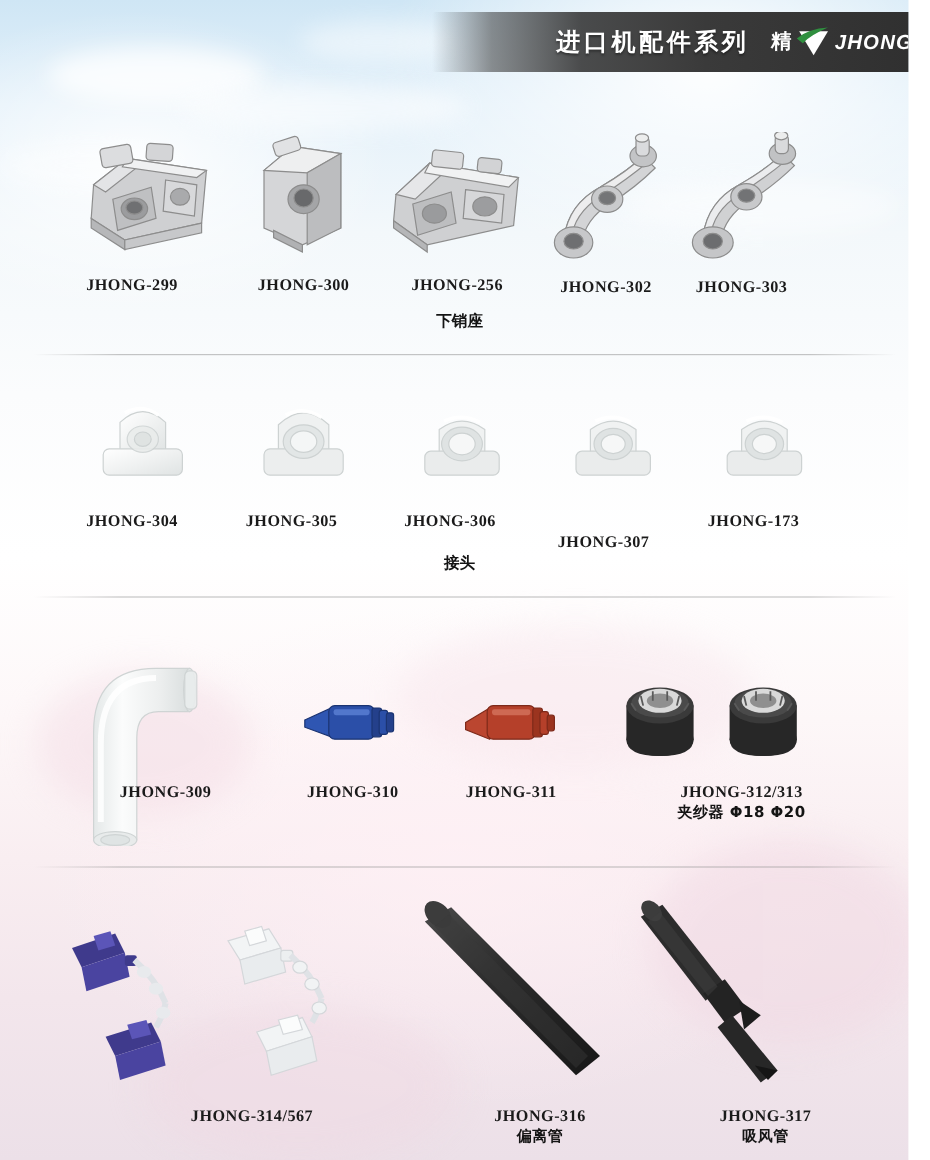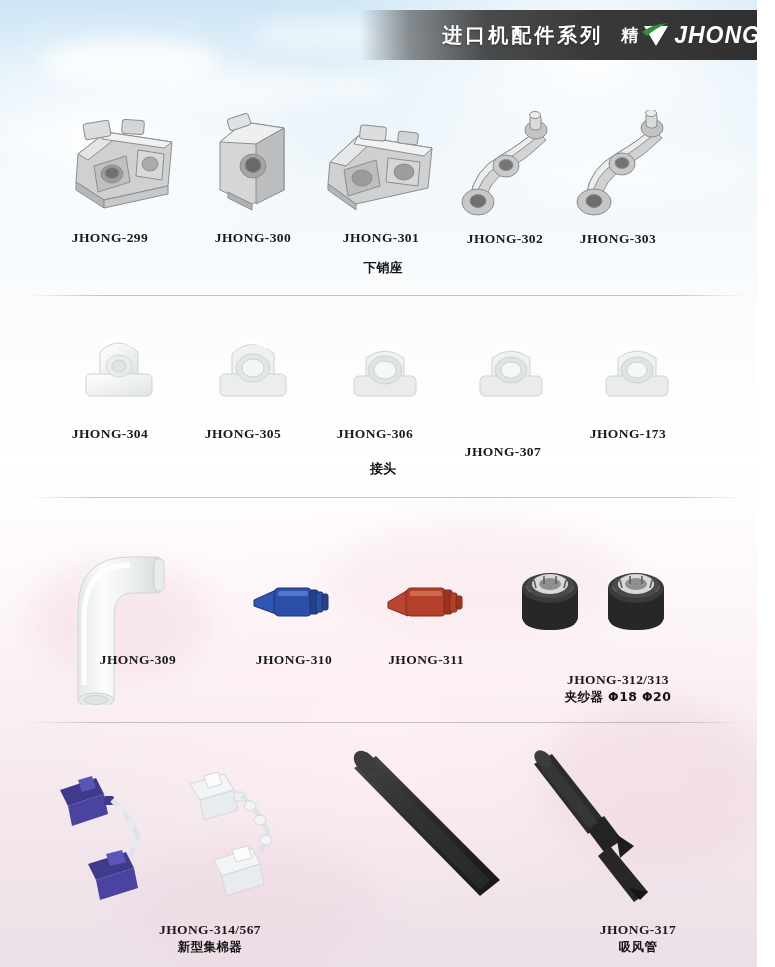--- a/index.html
+++ b/index.html
@@ -64,21 +64,21 @@
     color: #ffffff;
     font-family: "DejaVu Sans", sans-serif;
     font-size: 17px;
     font-weight: bold;
     line-height: 1;
   }
   .logo-mark { display: flex; align-items: center; }
   .logo-en {
     color: #ffffff;
     font-family: "Liberation Sans", sans-serif;
-    font-size: 23px;
+    font-size: 17px;
     font-weight: bold;
     font-style: italic;
     letter-spacing: 1px;
     line-height: 1;
   }
 
   
   .divider {
     position: absolute;
     left: 28px; width: 719px; height: 1px;
@@ -219,21 +219,21 @@
         <ellipse cx="26" cy="92" rx="17" ry="13" fill="#c5c6c8"></ellipse>
         <ellipse cx="26" cy="91" rx="8" ry="6.5" fill="#6c6d6f"></ellipse>
         <ellipse cx="54" cy="54" rx="13" ry="11" fill="#c8c9cb"></ellipse>
         <ellipse cx="54" cy="53" rx="7" ry="5.5" fill="#727375"></ellipse>
       </g>
     </svg>
   </div>
 
   <div class="caption" style="left:40px;top:230px;width:140px;">JHONG-299</div>
   <div class="caption" style="left:183px;top:230px;width:140px;">JHONG-300</div>
-  <div class="caption" style="left:311px;top:230px;width:140px;">JHONG-301</div>
+  <div class="caption" style="left:311px;top:230px;width:140px;">JHONG-256</div>
   <div class="caption" style="left:435px;top:231px;width:140px;">JHONG-302</div>
   <div class="caption" style="left:548px;top:231px;width:140px;">JHONG-303</div>
   <div class="caption-cn" style="left:313px;top:259px;width:140px;">下销座</div>
 
   <div class="divider" style="top:295px;"></div>
 
   <div class="part" style="left:74px;top:330px;">
     <svg width="90" height="86" viewBox="0 0 90 86">
       <defs>
         <linearGradient id="g304" x1="0" y1="0" x2="1" y2="1">
@@ -396,21 +396,21 @@
           <line x1="56" y1="28" x2="54" y2="36"></line>
             <line x1="64" y1="34" x2="60" y2="40"></line>
         </g>
       </g>
     </svg>
   </div>
 
   <div class="caption" style="left:68px;top:652px;width:140px;">JHONG-309</div>
   <div class="caption" style="left:224px;top:652px;width:140px;">JHONG-310</div>
   <div class="caption" style="left:356px;top:652px;width:140px;">JHONG-311</div>
-  <div class="caption" style="left:528px;top:652px;width:180px;margin-top:20px;">
+  <div class="caption" style="left:528px;top:652px;width:180px;">
     <span>JHONG-312/313</span>
     <span class="sub-cn">夹纱器 Φ18  Φ20</span>
   </div>
 
   <div class="divider" style="top:722px;"></div>
 
   <div class="part" style="left:52px;top:760px;">
     <svg width="140" height="150" viewBox="0 0 140 150">
       <g>
         <path d="M8 30 L44 18 L52 34 L16 46 Z" fill="#3f3a8c"></path>
@@ -475,20 +475,23 @@
         <path d="M92 84 L110 96 L96 108 Z" fill="#1d1d1d"></path>
         <path d="M86 96 L124 142 L110 152 L74 106 Z" fill="#272727"></path>
         <path d="M105 138 L124 142 L116 150 Z" fill="#151515"></path>
         <path d="M16 18 L26 10 L74 72 L66 80 Z" fill="#3f3f3f" opacity=".5"></path>
       </g>
     </svg>
   </div>
 
   <div class="caption" style="left:120px;top:922px;width:180px;">
     <span>JHONG-314/567</span>
-    <span class="sub-cn">新型集棉器</span>
+  </div>
+  <div class="caption" style="left:370px;top:922px;width:160px;">
+    <span>JHONG-316</span>
+    <span class="sub-cn">偏离管</span>
   </div>
   <div class="caption" style="left:558px;top:922px;width:160px;">
     <span>JHONG-317</span>
     <span class="sub-cn">吸风管</span>
   </div>
 
 </div>
 
 </body></html>

